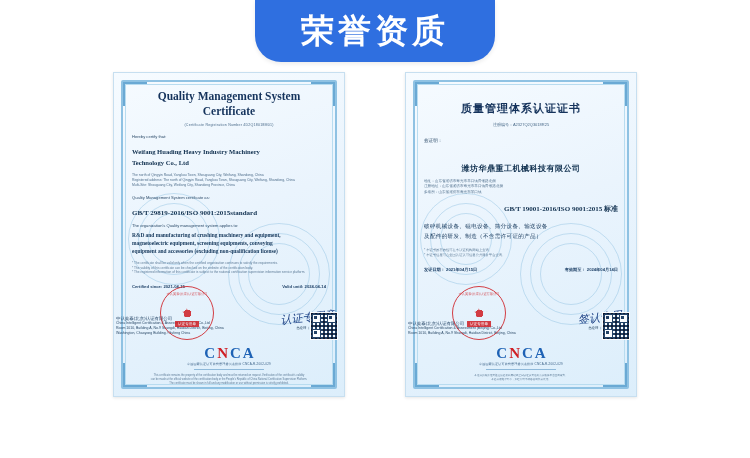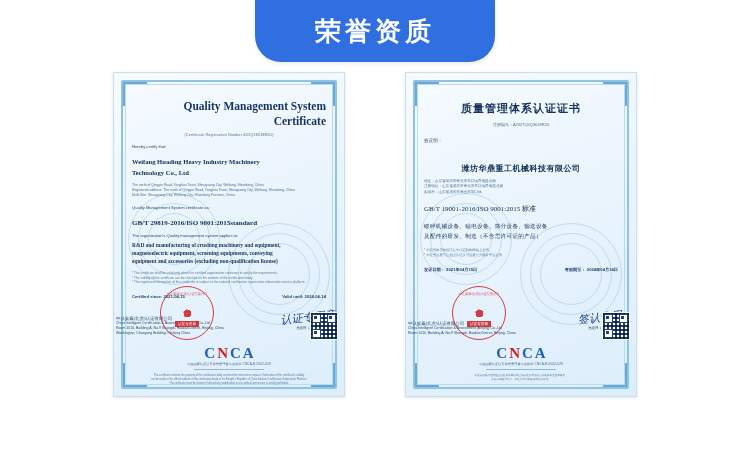--- a/index.html
+++ b/index.html
@@ -31,21 +31,21 @@
     background: #2f6fe0;
     border-bottom-left-radius: 26px;
     border-bottom-right-radius: 26px;
     display: flex;
     align-items: center;
     justify-content: center;
     box-shadow: 0 2px 4px rgba(0,0,0,0.08);
   }
   .header-badge-text {
     color: #ffffff;
-    font-size: 26px;
+    font-size: 33px;
     font-weight: bold;
     letter-spacing: 4px;
     font-family: "DejaVu Sans", sans-serif;
   }
 
   
   .cert-row {
     position: absolute;
     top: 72px;
     left: 0;
@@ -110,27 +110,26 @@
   .cert-body {
     position: absolute;
     left: 18px;
     top: 16px;
     right: 18px;
     bottom: 10px;
   }
 
   
   .en-title {
-    text-align: right;
+    text-align: center;
     font-family: "Liberation Serif", serif;
     font-weight: bold;
     font-size: 11.5px;
     color: #15335c;
     line-height: 15px;
-    margin-top: 10px;
   }
   .en-subnum {
     text-align: center;
     font-size: 3.6px;
     color: #4a6b8a;
     margin-top: 4px;
     letter-spacing: 0.2px;
   }
   .en-line {
     font-size: 4.1px;
@@ -218,25 +217,25 @@
     letter-spacing: 0.5px;
   }
   .cn-addr {
     font-size: 3.6px;
     color: #51708d;
     line-height: 5.4px;
     margin-top: 5px;
   }
   .cn-std {
     font-family: "Liberation Serif", serif;
-    font-weight: normal;
+    font-weight: bold;
     font-size: 7px;
     color: #10304f;
     margin-top: 9px;
-    text-align: left;
+    text-align: right;
   }
   .cn-scope {
     font-family: "DejaVu Sans", sans-serif;
     font-size: 5.6px;
     color: #13365a;
     line-height: 9.5px;
     margin-top: 8px;
     letter-spacing: 0.3px;
   }
   .cn-note {

